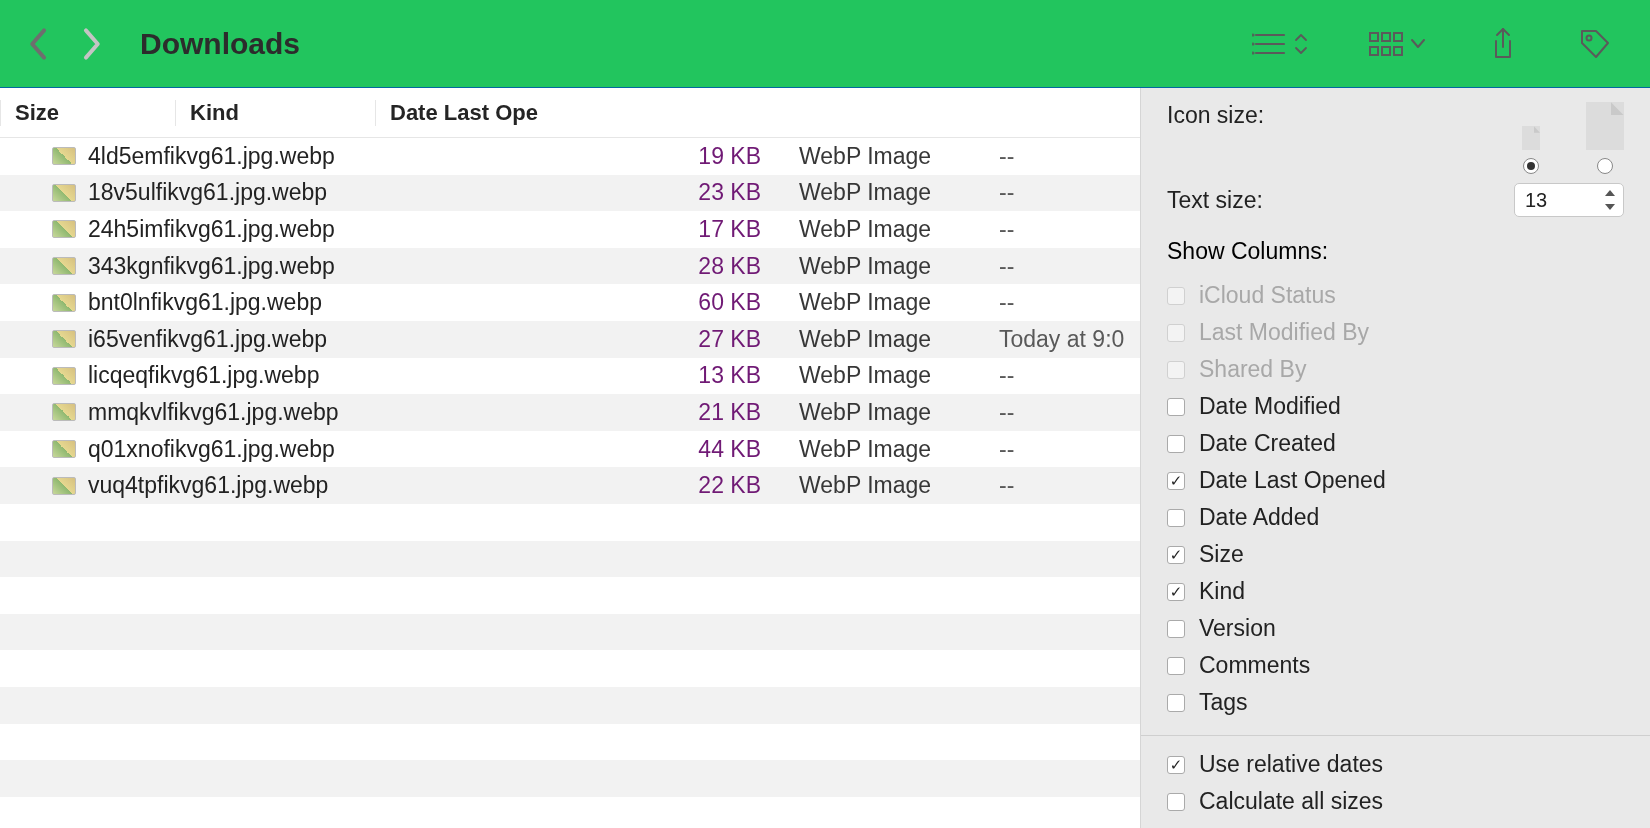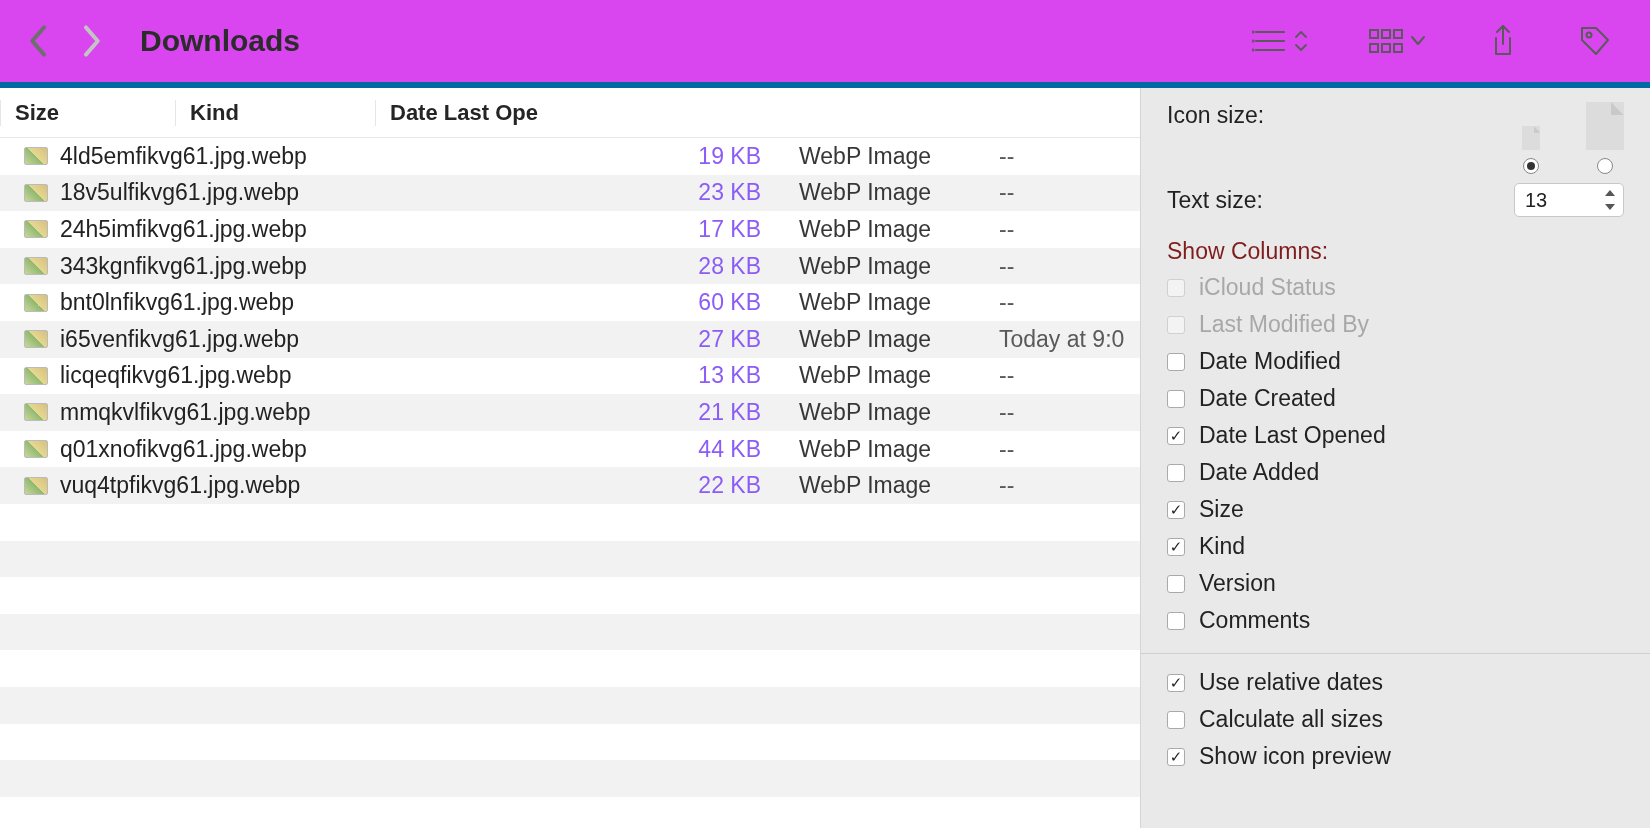--- a/index.html
+++ b/index.html
@@ -1,20 +1,20 @@
 <!DOCTYPE html>
 <html><head>
 <meta charset="utf-8">
 <style>
   * { box-sizing: border-box; margin: 0; padding: 0; }
   html, body { width: 1650px; height: 828px; font-family: -apple-system, "Helvetica Neue", Arial, sans-serif; background:#f5f5f5; overflow:hidden; }
   .window { display:flex; flex-direction:column; width:100%; height:100%; }
   .toolbar {
-    height:88px; background:#d946ef; display:flex; align-items:center;
-    padding:12px 18px; gap:28px; border-bottom:6px solid #0369a1;
+    height:88px; background:#22c55e; display:flex; align-items:center;
+    padding:12px 18px; gap:28px; border-bottom:1px solid #0369a1;
   }
   .nav-arrows { display:flex; gap:30px; align-items:center; margin-left:10px;}
   .nav-arrows svg { width:22px; height:34px; }
   .title { font-size:30px; font-weight:700; color:#2c2c2c; margin-left:10px; }
   .toolbar-right { margin-left:auto; display:flex; align-items:center; gap:60px; padding-right:20px;}
   .toolbar-right .btn svg { display:block; }
   .btn { cursor:pointer; display:flex; align-items:center; gap:8px; }
   .content { flex:1; display:flex; overflow:hidden; }
   .file-area { flex:1; overflow:hidden; display:flex; flex-direction:column; background:#fff; }
   .cols-header {
@@ -22,23 +22,23 @@
     display:flex; align-items:center; font-size:22px; color:#252525; font-weight:600;
   }
   .col-name { width:610px; padding-left:82px; display:flex; align-items:center; }
   .col-name .sort { margin-left:auto; margin-right:18px; }
   .col-size { width:175px; border-left:1px solid #e6e6e6; padding-left:14px; }
   .col-kind { width:200px; border-left:1px solid #e6e6e6; padding-left:14px; }
   .col-date { flex:1; border-left:1px solid #e6e6e6; padding-left:14px; white-space:nowrap; overflow:hidden;}
   .rows { flex:1; overflow:hidden; }
   .row { height:36.6px; display:flex; align-items:center; font-size:23px; color:#222; }
   .row.alt { background:#f2f2f2; }
-  .cell-name { width:610px; padding-left:24px; display:flex; align-items:center; gap:12px; white-space:nowrap;}
+  .cell-name { width:610px; padding-left:52px; display:flex; align-items:center; gap:12px; white-space:nowrap;}
   .thumb { width:24px; height:18px; border:1px solid #bbb; background:linear-gradient(45deg,#c8d89a,#8fb870 50%,#e6d890 50%,#d6c080); border-radius:2px; flex-shrink:0;}
-  .cell-size { width:175px; text-align:right; padding-right:24px; color:#8b5cf6;}
+  .cell-size { width:175px; text-align:right; padding-right:24px; color:#701a75;}
   .cell-kind { width:200px; padding-left:14px; color:#373737; white-space:nowrap;}
   .cell-date { flex:1; padding-left:14px; color:#595959; white-space:nowrap; overflow:hidden;}
   
   .sidepanel {
     width:510px; background:#e9e9e9; border-left:1px solid #d5d5d5;
     padding:14px 26px 20px 26px; font-size:23px; color:#222;
     overflow:hidden;
   }
   .sp-row { display:flex; align-items:center; min-height:40px; }
   .sp-label { color:#222; }
@@ -51,21 +51,21 @@
   .doc-icon::after { content:""; position:absolute; top:0; right:0; width:35%; height:28%; background:#c9c9c9; clip-path:polygon(0 0,100% 100%,0 100%);}
   .radio { width:16px; height:16px; border:1px solid #888; border-radius:50%; background:#fff; display:flex; align-items:center; justify-content:center;}
   .radio.sel::after { content:""; width:8px; height:8px; border-radius:50%; background:#333;}
   .textsize-row { gap:20px; margin-top:6px;}
   .select {
     margin-left:auto; width:110px; height:32px; background:#fff; border:1px solid #c8c8c8;
     border-radius:5px; display:flex; align-items:center; padding:16px 10px; font-size:20px; position:relative;
   }
   .select::after { content:""; position:absolute; right:8px; top:6px; width:0;height:0;border-left:5px solid transparent;border-right:5px solid transparent;border-bottom:6px solid #555;}
   .select::before { content:""; position:absolute; right:8px; bottom:6px; width:0;height:0;border-left:5px solid transparent;border-right:5px solid transparent;border-top:6px solid #555;}
-  .section-heading { font-weight:400; color:#7f1d1d; margin-top:18px; margin-bottom:4px; font-size:23px;}
+  .section-heading { font-weight:400; color:#000000; margin-top:18px; margin-bottom:12px; font-size:23px;}
   .check-row { display:flex; align-items:center; gap:14px; height:37px; }
   .checkbox { width:18px; height:18px; border:1px solid #aaa; border-radius:3px; background:#fff; display:flex; align-items:center; justify-content:center; flex-shrink:0;}
   .checkbox.checked::after { content:"✓"; font-size:15px; color:#222; line-height:1;}
   .check-row.disabled { color:#a8a8a8; }
   .check-row.disabled .checkbox { border-color:#d0d0d0; background:#f3f3f3;}
   .divider { height:1px; background:#cfcfcf; margin:14px -26px 10px -26px;}
 </style>
 </head>
 <body>
 
@@ -269,20 +269,24 @@
       <div class="section-heading">Show Columns:</div>
       <div id="col-options">
           <div class="check-row disabled">
             <span class="checkbox"></span>
             <span>iCloud Status</span>
           </div>
           <div class="check-row disabled">
             <span class="checkbox"></span>
             <span>Last Modified By</span>
           </div>
+          <div class="check-row disabled">
+            <span class="checkbox"></span>
+            <span>Shared By</span>
+          </div>
           <div class="check-row">
             <span class="checkbox"></span>
             <span>Date Modified</span>
           </div>
           <div class="check-row">
             <span class="checkbox"></span>
             <span>Date Created</span>
           </div>
           <div class="check-row">
             <span class="checkbox checked"></span>
@@ -300,20 +304,24 @@
             <span class="checkbox checked"></span>
             <span>Kind</span>
           </div>
           <div class="check-row">
             <span class="checkbox"></span>
             <span>Version</span>
           </div>
           <div class="check-row">
             <span class="checkbox"></span>
             <span>Comments</span>
+          </div>
+          <div class="check-row">
+            <span class="checkbox"></span>
+            <span>Tags</span>
           </div>
         </div>
 
       <div class="divider"></div>
       <div id="bottom-options">
           <div class="check-row">
             <span class="checkbox checked"></span>
             <span>Use relative dates</span>
           </div>
           <div class="check-row">

